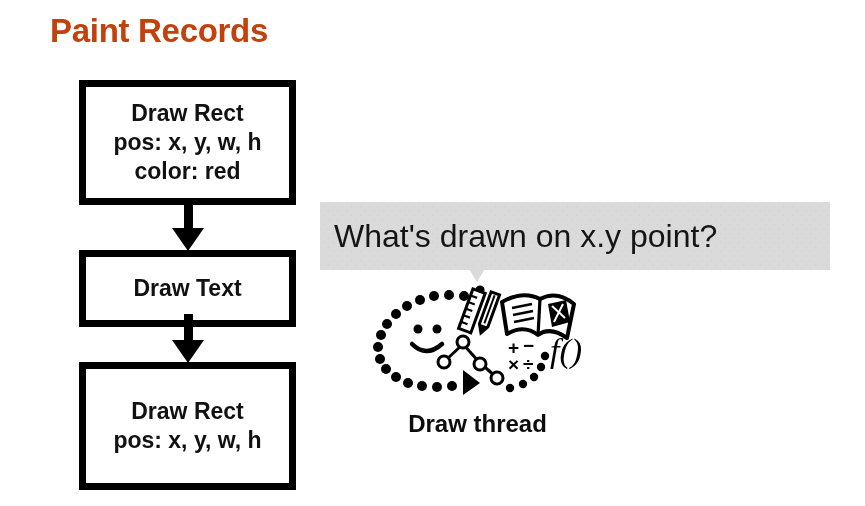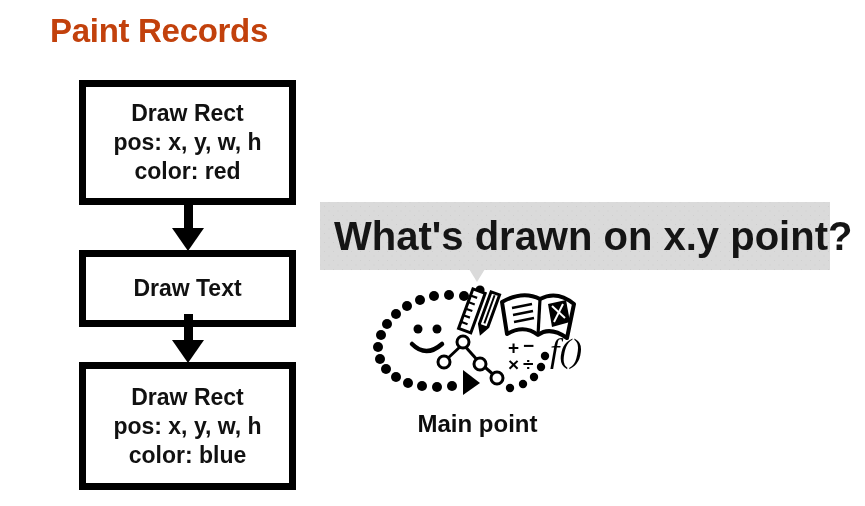--- a/index.html
+++ b/index.html
@@ -95,25 +95,24 @@
       radial-gradient(#cfcfcf 0.8px, transparent 0.9px),
       radial-gradient(#cfcfcf 0.8px, transparent 0.9px);
     background-size: 9px 9px, 9px 9px;
     background-position: 0 0, 4.5px 4.5px;
     display: flex;
     align-items: center;
     box-sizing: border-box;
     padding-left: 14px;
   }
   #speech-bubble-text {
-    font-size: 40px;
+    font-size: 32px;
     line-height: 34px;
     color: #151515;
     white-space: nowrap;
-    font-weight: bold;
   }
   #speech-bubble-tail {
     position: absolute;
     left: 469px;
     top: 269px;
     width: 0;
     height: 0;
     border-left: 8px solid transparent;
     border-right: 8px solid transparent;
     border-top: 13px solid #dadada;
@@ -162,21 +161,20 @@
 </div>
 
 <div class="flow-arrow" id="flow-arrow-2">
   <div class="shaft"></div>
   <div class="head"></div>
 </div>
 
 <div class="record-box" id="record-box-3">
   <div class="record-line">Draw Rect</div>
   <div class="record-line">pos: x, y, w, h</div>
-  <div class="record-line">color: blue</div>
 </div>
 
 <div id="speech-bubble">
   <span id="speech-bubble-text">What's drawn on x.y point?</span>
 </div>
 <div id="speech-bubble-tail"></div>
 
 <div id="thinker-illustration">
   <svg width="235" height="115" viewBox="0 0 235 115" xmlns="http://www.w3.org/2000/svg">
 
@@ -258,13 +256,13 @@
     <g>
       <text x="190" y="80" fill="#000000" font-family="'Liberation Serif', serif" font-style="italic" font-size="34">f()</text>
     </g>
 
     <g>
       <path d="M 103 88 L 120 101 L 103 113" fill="#000000"></path>
     </g>
   </svg>
 </div>
 
-<div id="main-thread-label">Main point</div>
+<div id="main-thread-label">Draw thread</div>
 
 </body></html>

